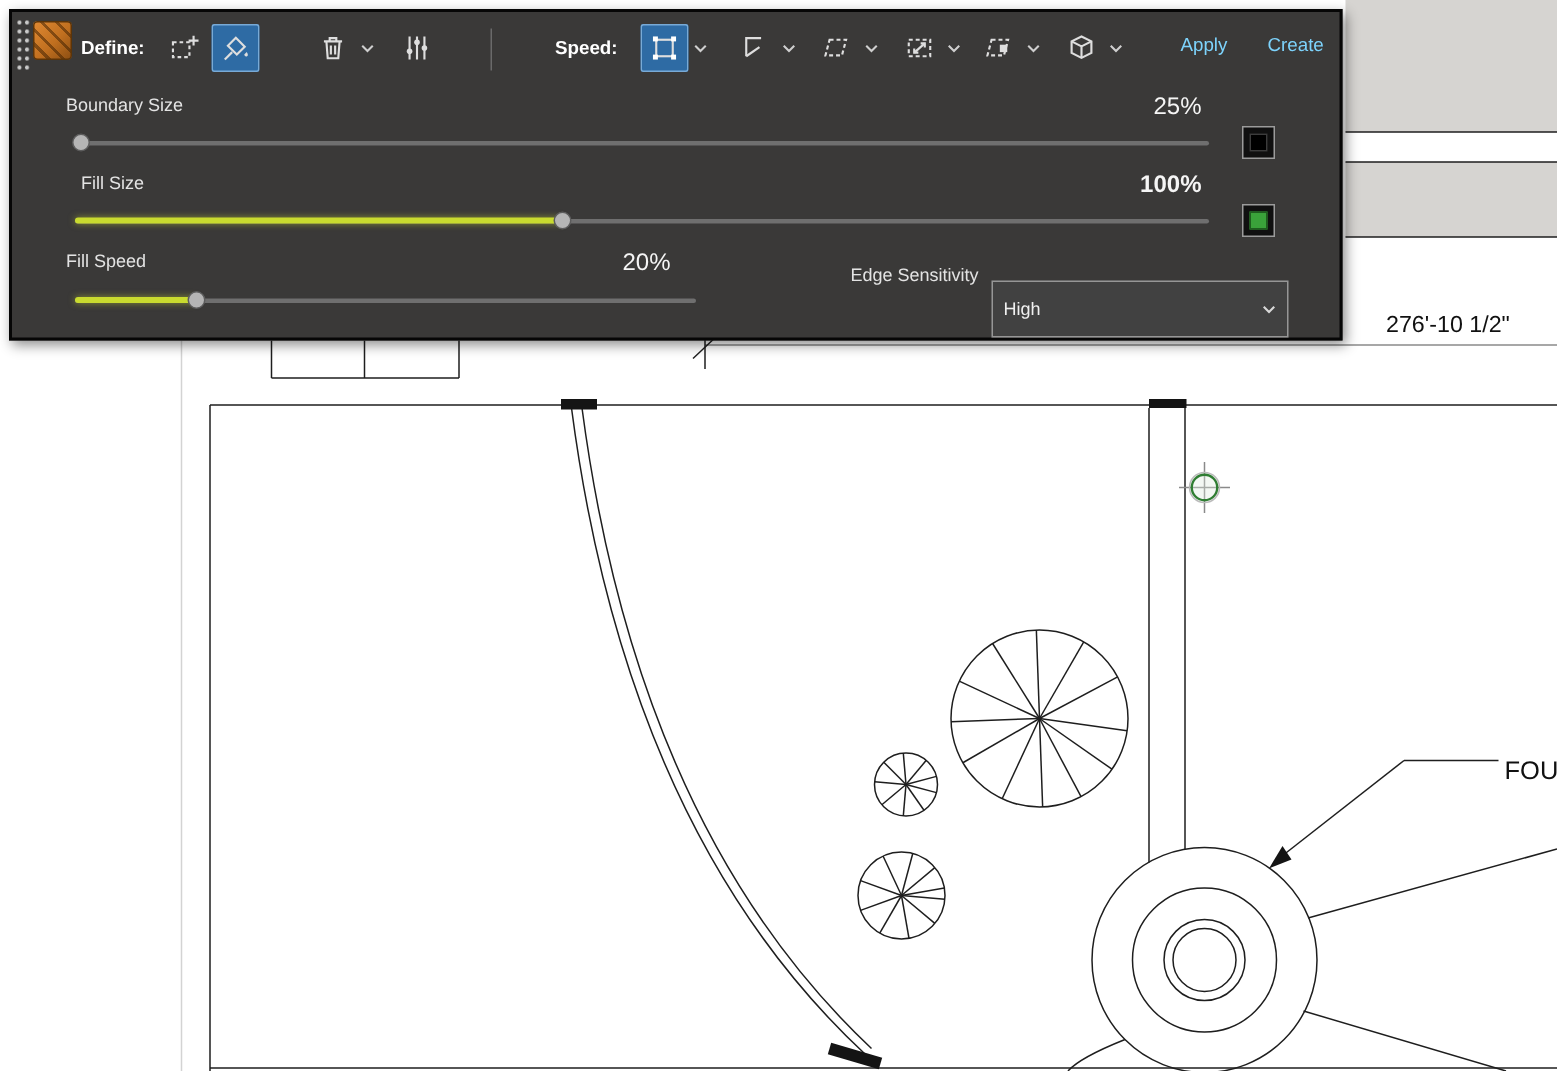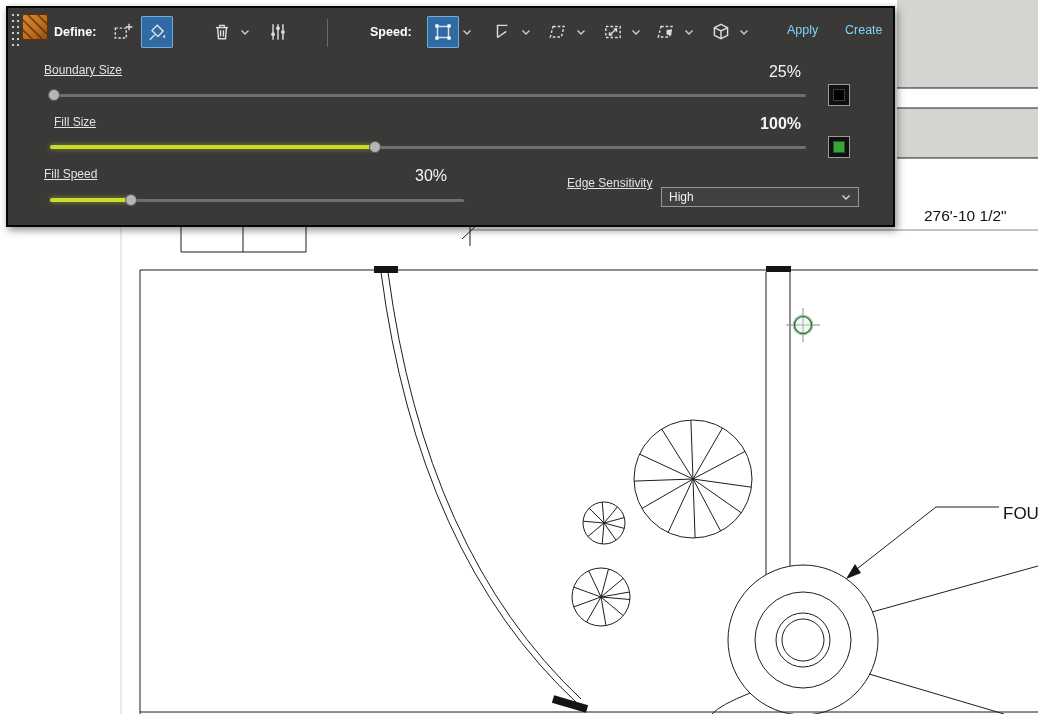--- a/index.html
+++ b/index.html
@@ -28,21 +28,21 @@
     background-size:5px 6px;cursor:move;
   }
   .hatch{
     position:absolute;left:14px;top:6px;width:26px;height:26px;border-radius:3px;
     background:
       repeating-linear-gradient(45deg, rgba(60,30,0,.5) 0 2px, rgba(0,0,0,0) 2px 7px),
       linear-gradient(135deg,#e08a33 0%,#c06f1f 55%,#8a4d12 100%);
     box-shadow:inset 0 0 0 1px #5c3408;
   }
   .plabel-strong{position:absolute;font-weight:bold;font-size:12.5px;color:#ffffff;text-align:center;}
-  .plabel{position:absolute;font-size:12px;color:#e3e3e3;text-decoration:underline;}
+  .plabel{position:absolute;font-size:12px;color:#e3e3e3;}
   .pvalue{position:absolute;font-size:16px;color:#f5f5f5;}
   .pvalue.right{text-align:right;width:60px;}
 
   .tool{
     position:absolute;width:32px;height:32px;top:8px;border-radius:2px;
     display:flex;align-items:center;justify-content:center;cursor:pointer;
   }
   .tool.active{background:#2e6ba4;box-shadow:inset 0 0 0 1px #78aad6;}
   .tool svg{stroke:#dedede;fill:none;stroke-width:1.3;}
   .chev{
@@ -58,21 +58,21 @@
   .thumb{position:absolute;width:12px;height:12px;border-radius:50%;
          background:#b5b5b5;border:1px solid #5c5c5c;box-sizing:border-box;cursor:pointer;}
 
   .swatch{position:absolute;width:22px;height:22px;background:#101010;border:1px solid #9b9b9b;
           box-sizing:border-box;display:flex;align-items:center;justify-content:center;cursor:pointer;}
   .swatch-inner{width:12px;height:12px;box-sizing:border-box;}
   .swatch-inner.black{background:#000;border:1px solid #3c3c3c;}
   .swatch-inner.green{background:#3aa23a;border:1px solid #1e5c1e;}
 
   .dropdown{
-    position:absolute;left:653px;top:179px;width:198px;height:20px;box-sizing:border-box;
+    position:absolute;left:653px;top:179px;width:198px;height:38px;box-sizing:border-box;
     background:#414141;border:1px solid #969696;color:#f0f0f0;font-size:12px;
     display:flex;align-items:center;justify-content:space-between;padding:0 7px;cursor:pointer;
   }
   .btn-text{
     position:absolute;top:15px;background:none;border:none;padding:0;cursor:pointer;
     color:#7dd3fc;font-size:12.5px;font-family:"Liberation Sans",sans-serif;
   }
 </style>
 </head>
 <body>
@@ -326,21 +326,21 @@
   <span class="plabel" style="left:36px;top:107px;margin-left:10px;">Fill Size</span>
   <span class="pvalue right" style="right:92px;top:107px;font-weight:bold;">100%</span>
   <div class="track" style="left:42px;top:138px;width:756px;"></div>
   <div class="fill" style="left:42px;top:137px;width:325px;"></div>
   <div class="thumb" style="left:361px;top:133px;"></div>
   <div class="swatch" style="left:820px;top:128px;">
     <div class="swatch-inner green"></div>
   </div>
 
   <span class="plabel" style="left:36px;top:159px;">Fill Speed</span>
-  <span class="pvalue" style="left:407px;top:159px;">30%</span>
+  <span class="pvalue" style="left:407px;top:159px;">20%</span>
   <div class="track" style="left:42px;top:191px;width:414px;"></div>
   <div class="fill" style="left:42px;top:190px;width:81px;"></div>
   <div class="thumb" style="left:117px;top:186px;"></div>
 
   <span class="plabel" style="left:559px;top:168px;">Edge Sensitivity</span>
   <div class="dropdown">
     <span>High</span>
     <svg width="10" height="7" viewBox="0 0 10 6" style="stroke:#d8d8d8;fill:none;stroke-width:1.4;">
       <path d="M1.5 1l3.5 3.5L8.5 1"></path>
       </svg>

